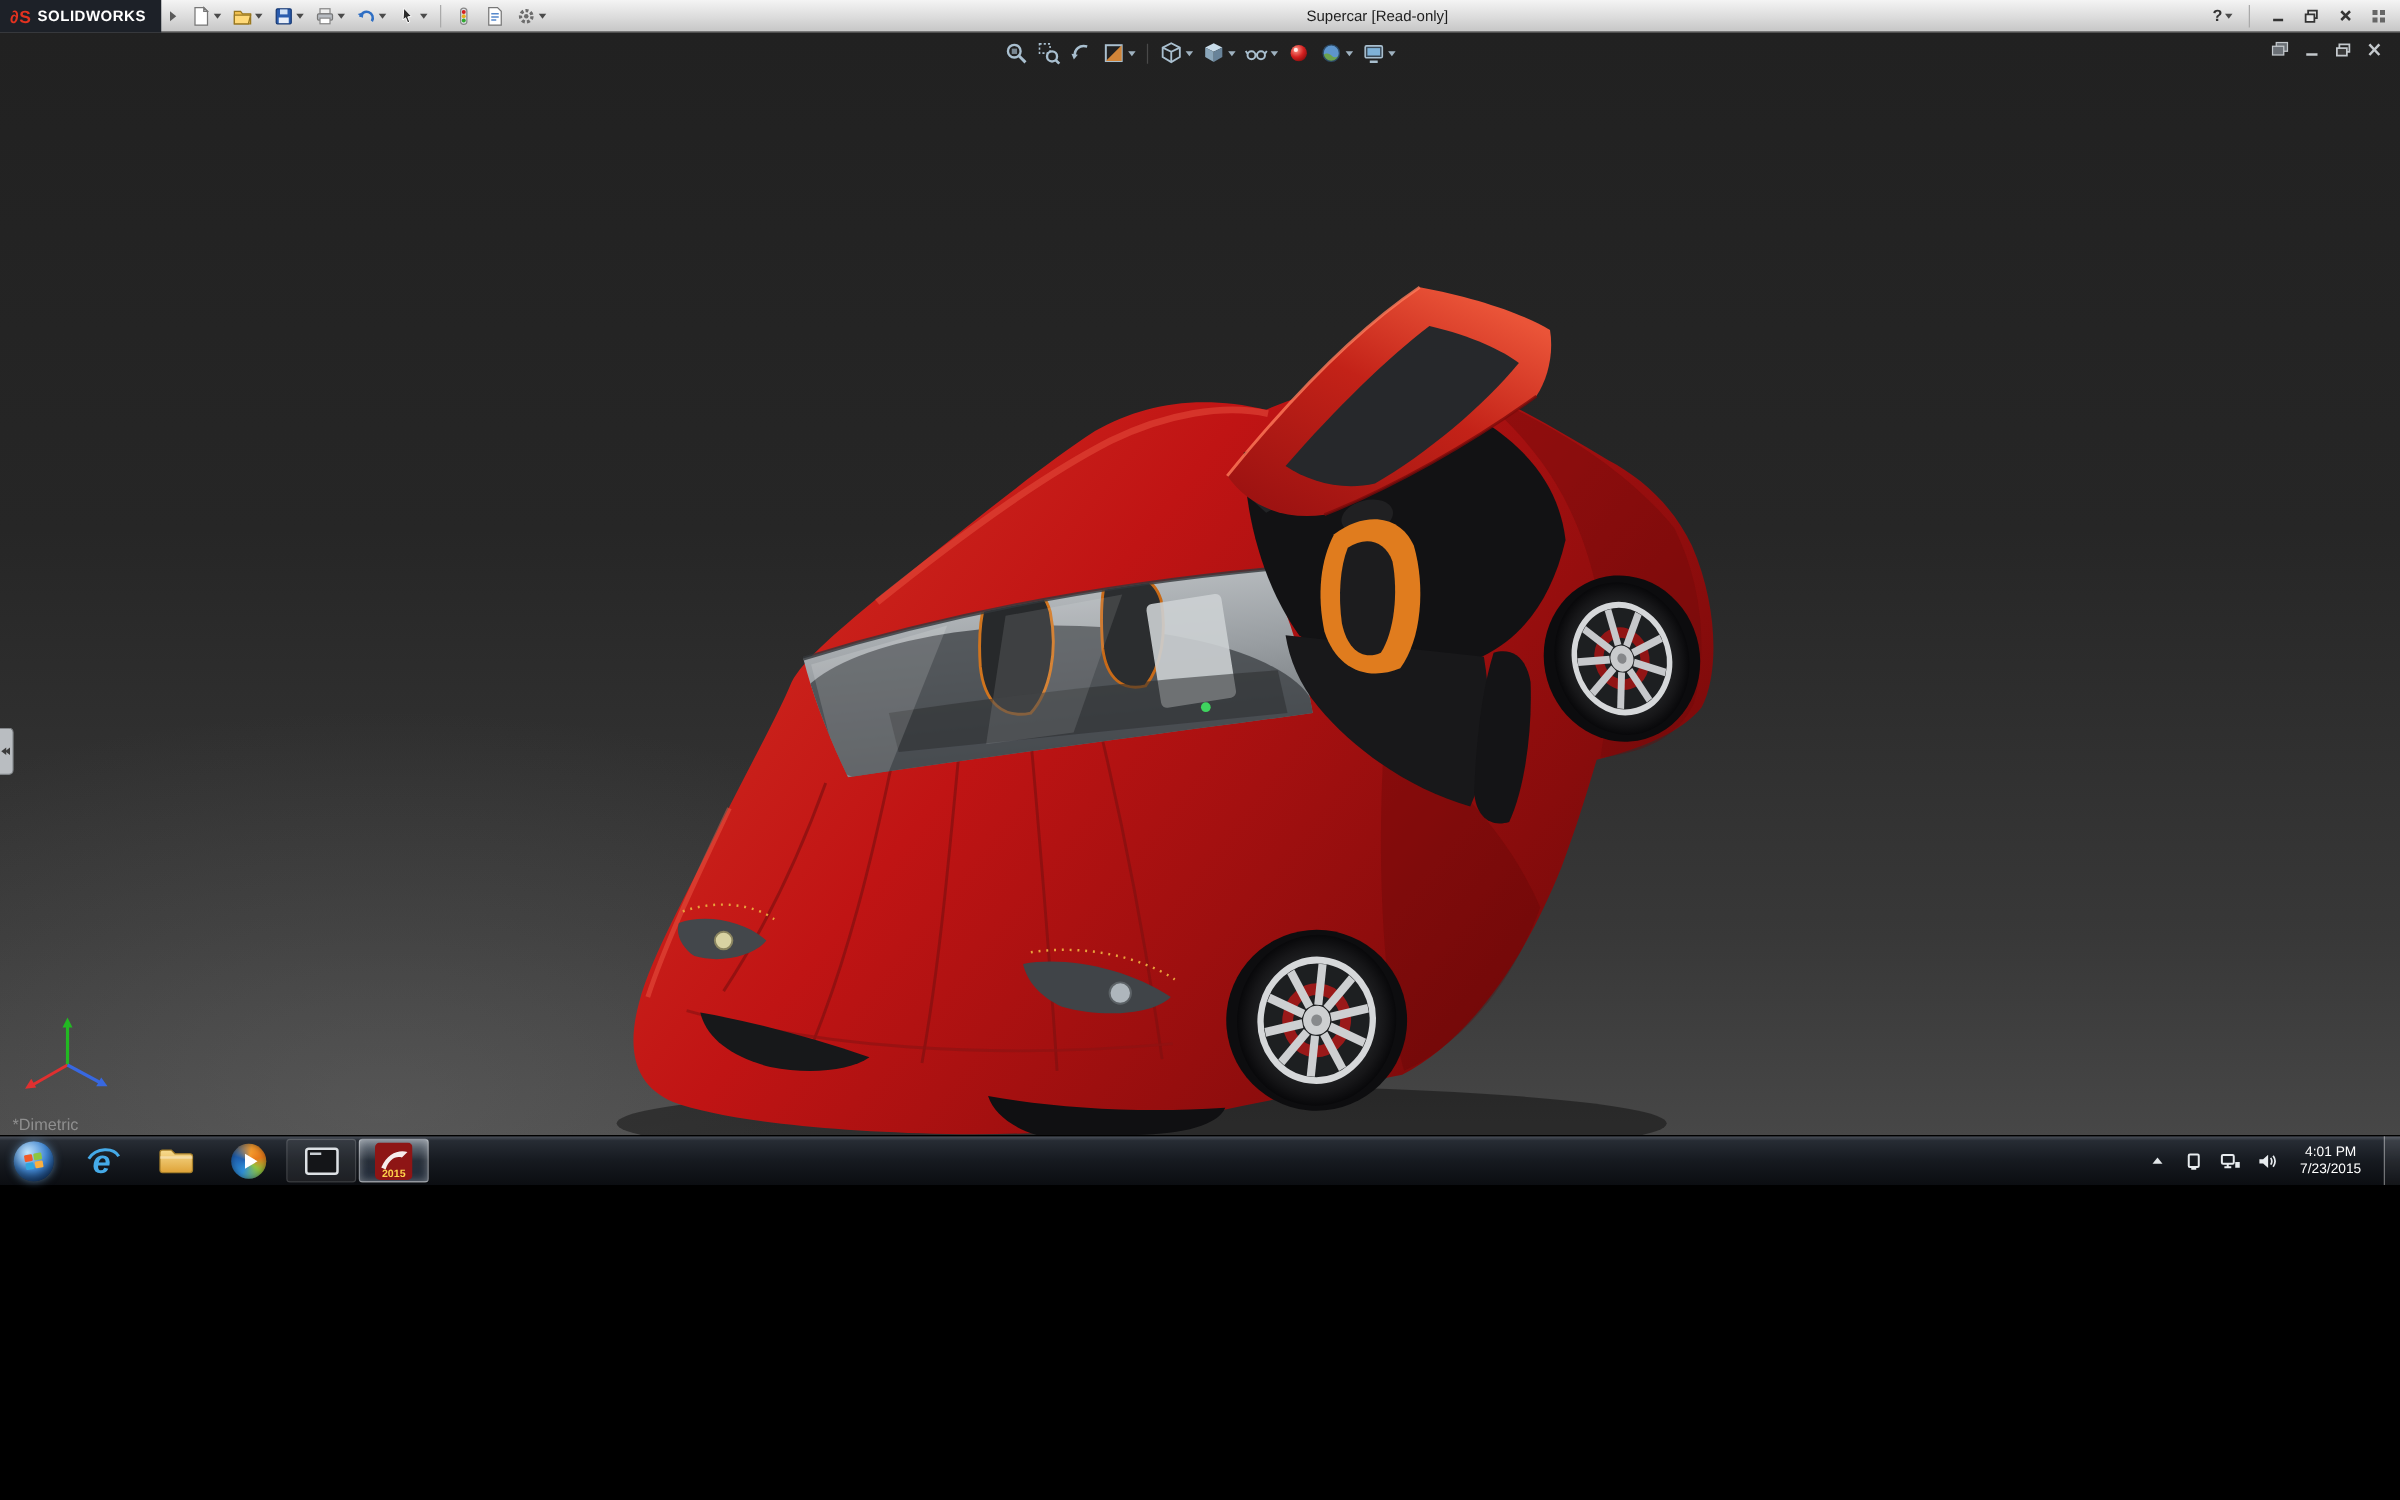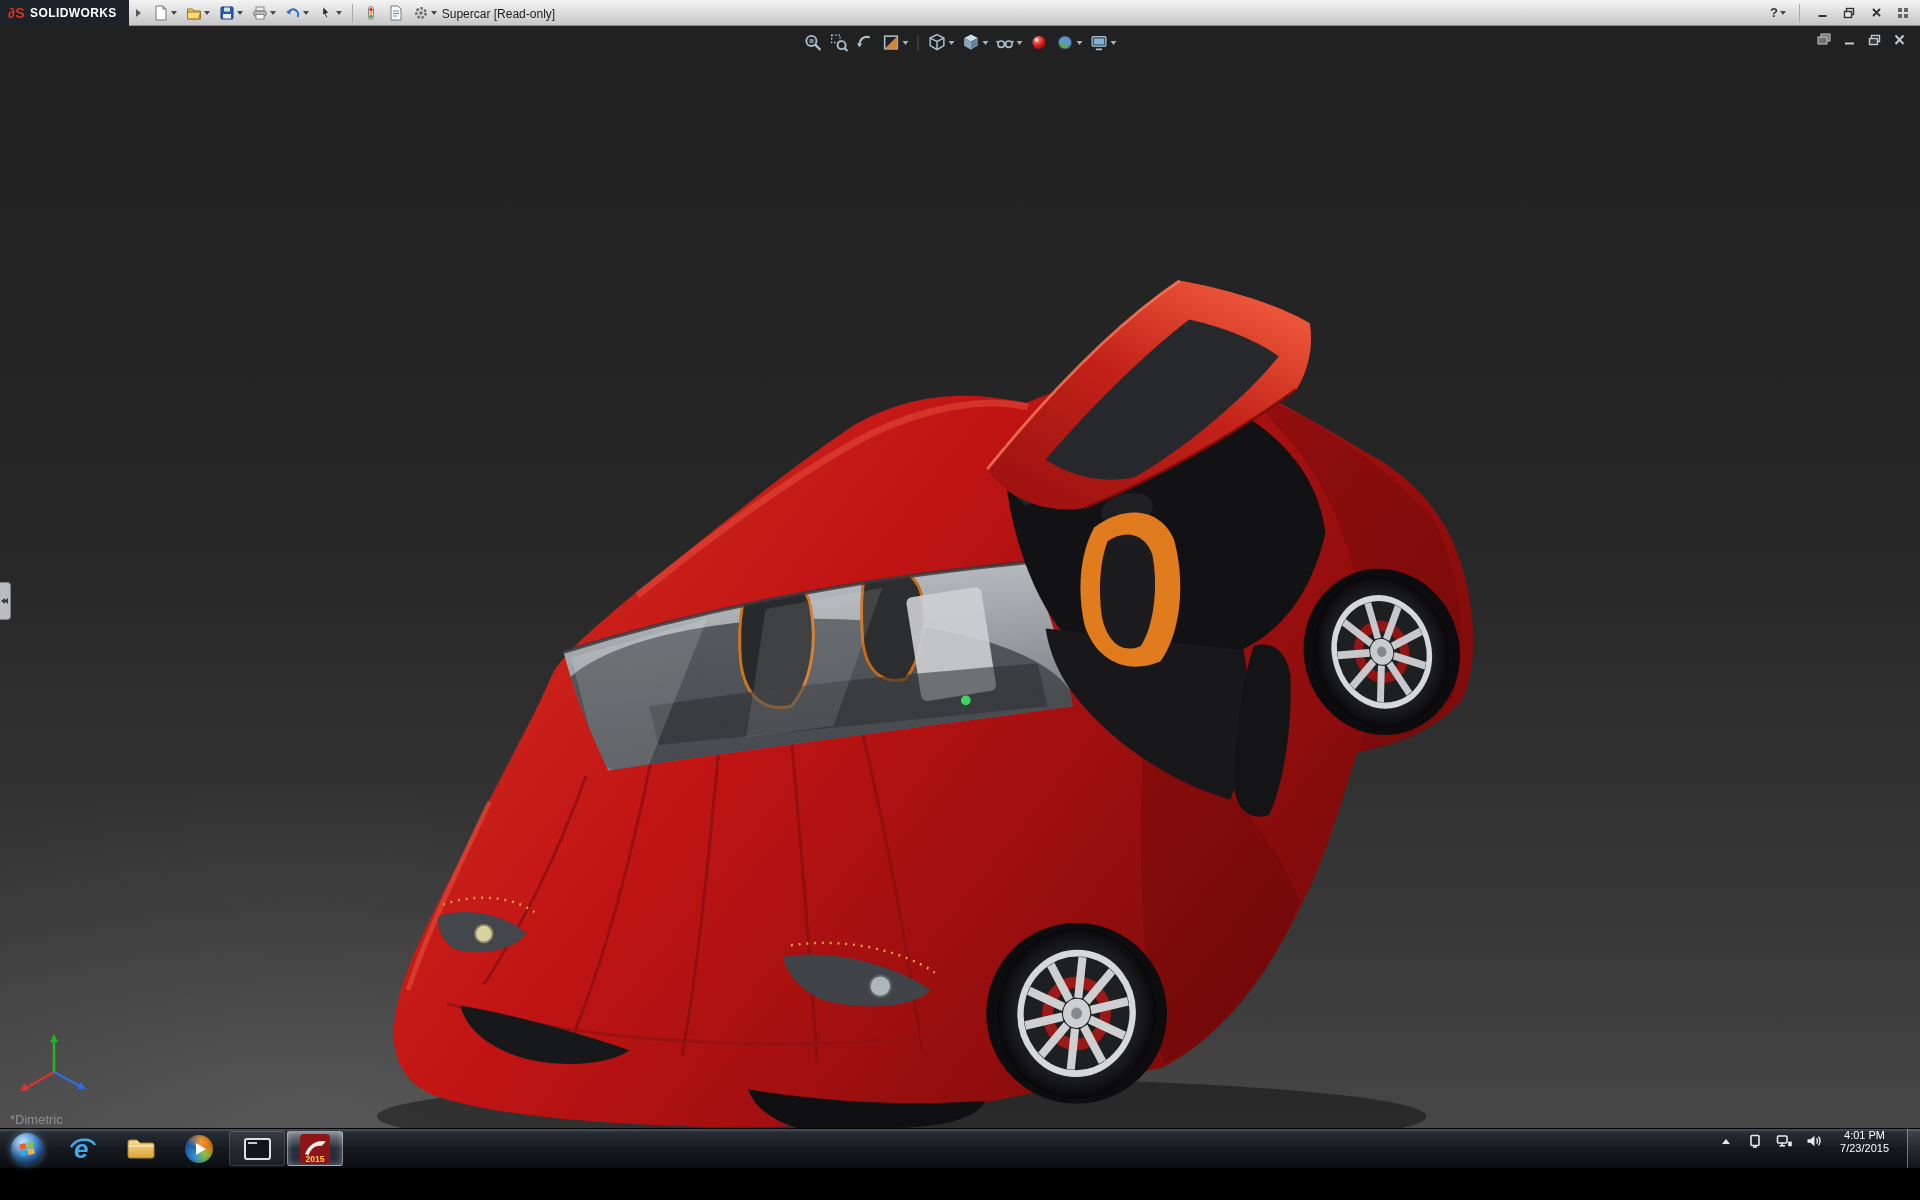--- a/index.html
+++ b/index.html
@@ -8,28 +8,28 @@
   
   .titlebar{height:26px;background:linear-gradient(#f4f4f4,#dcdcdc 55%,#c6c6c6);display:flex;align-items:center;border-bottom:1px solid #8f8f8f;position:relative;z-index:30}
   .brand{height:26px;background:#1d2128;color:#fff;display:flex;align-items:center;gap:5px;padding:0 12px 0 8px;font-weight:bold;font-size:12px;letter-spacing:.4px}
   .brand-mark{color:#e23220;font-weight:bold;font-size:14px}
   .tri-right{width:0;height:0;border-top:4px solid transparent;border-bottom:4px solid transparent;border-left:5px solid #5a5a5a;margin:0 7px}
   .tb-group{display:flex;align-items:center;gap:3px;padding:0 2px}
   .tbtn{display:flex;align-items:center;height:22px;padding:0 3px;border-radius:2px}
   .tbtn svg{display:block}
   .caret{width:0;height:0;border-left:3px solid transparent;border-right:3px solid transparent;border-top:4px solid #4a4a4a;margin-left:2px}
   .tb-sep{width:1px;height:18px;background:#aaa;margin:0 4px}
-  .title-wrap{flex:1;text-align:left;overflow:hidden}
+  .title-wrap{flex:1;text-align:center;overflow:hidden}
   .title-text{font-size:12px;color:#1d1d1d}
   .winctl{display:flex;align-items:center;gap:9px;padding:0 8px}
   .wbtn{display:flex;align-items:center;justify-content:center;width:18px;height:18px}
   .help-glyph{font-size:13px;font-weight:bold;color:#333}
 
   
-  .viewport{position:relative;height:1102px;overflow:hidden;
+  .viewport{position:relative;height:882px;overflow:hidden;
     background:radial-gradient(ellipse 1000px 520px at 16% 98%, rgba(130,130,130,.28), rgba(0,0,0,0) 62%),
                linear-gradient(180deg,#212121 0%,#262626 45%,#383838 82%,#474747 100%)}
   .carsvg{position:absolute;left:0;top:0;width:100%;height:100%}
 
   .hud{position:absolute;top:5px;left:50%;transform:translateX(-50%);display:flex;align-items:center;gap:1px;z-index:10}
   .hbtn{display:flex;align-items:center;padding:2px 3px;border-radius:3px}
   .hbtn svg{display:block}
   .hud .caret{border-top-color:#9fb2c0}
   .hud-sep{width:1px;height:16px;background:rgba(255,255,255,.18);margin:0 5px}
 
@@ -47,21 +47,21 @@
   .start{width:54px;display:flex;align-items:center;justify-content:center}
   .orb{width:32px;height:32px;border-radius:50%;background:radial-gradient(circle at 35% 28%,#c2e4fb,#4288d4 48%,#123f7c 88%);box-shadow:0 0 7px rgba(130,195,255,.55), inset 0 -5px 8px rgba(0,0,0,.45);display:flex;align-items:center;justify-content:center}
   .task-items{display:flex}
   .titem{width:56px;display:flex;align-items:center;justify-content:center;margin:2px 1px;border-radius:3px}
   .titem.open{background:rgba(255,255,255,.07);border:1px solid rgba(255,255,255,.14)}
   .titem.active{background:linear-gradient(180deg,rgba(218,232,246,.45),rgba(130,160,195,.16) 50%,rgba(96,126,166,.28));border:1px solid rgba(255,255,255,.45);box-shadow:inset 0 0 7px rgba(255,255,255,.35)}
   .wmp{width:28px;height:28px;border-radius:50%;background:conic-gradient(from 210deg,#2f8fd8,#1e5fb0 22%,#f29a2e 45%,#e87a1a 62%,#8fc43e 78%,#2f8fd8);box-shadow:inset 0 0 5px rgba(0,0,0,.45);display:flex;align-items:center;justify-content:center}
   .wmp-play{width:0;height:0;border-left:10px solid #fff;border-top:6px solid transparent;border-bottom:6px solid transparent;margin-left:3px}
   .cmdicon{width:27px;height:22px;background:#141518;border:2px solid #dde1e5;border-radius:3px;position:relative}
   .cmdicon::after{content:"";position:absolute;left:2px;top:2px;width:9px;height:2px;background:#c8cdd2}
-  .tray{margin-left:auto;display:flex;align-items:flex-start;gap:11px;padding-right:0}
+  .tray{margin-left:auto;display:flex;align-items:center;gap:11px;padding-right:0}
   .tray-btn{display:flex;align-items:center;justify-content:center;width:18px;height:24px}
   .tri-up{width:0;height:0;border-left:4px solid transparent;border-right:4px solid transparent;border-bottom:5px solid #e2e6e9}
   .clock{color:#fff;font-size:11px;text-align:center;line-height:13px;padding:0 7px;white-space:nowrap}
   .show-desktop{width:13px;align-self:stretch;border-left:1px solid rgba(255,255,255,.38);background:linear-gradient(180deg,rgba(255,255,255,.10),rgba(255,255,255,.03))}
 </style>
 </head>
 <body>
 
 <svg width="0" height="0" style="position:absolute" aria-hidden="true">
   <defs>

